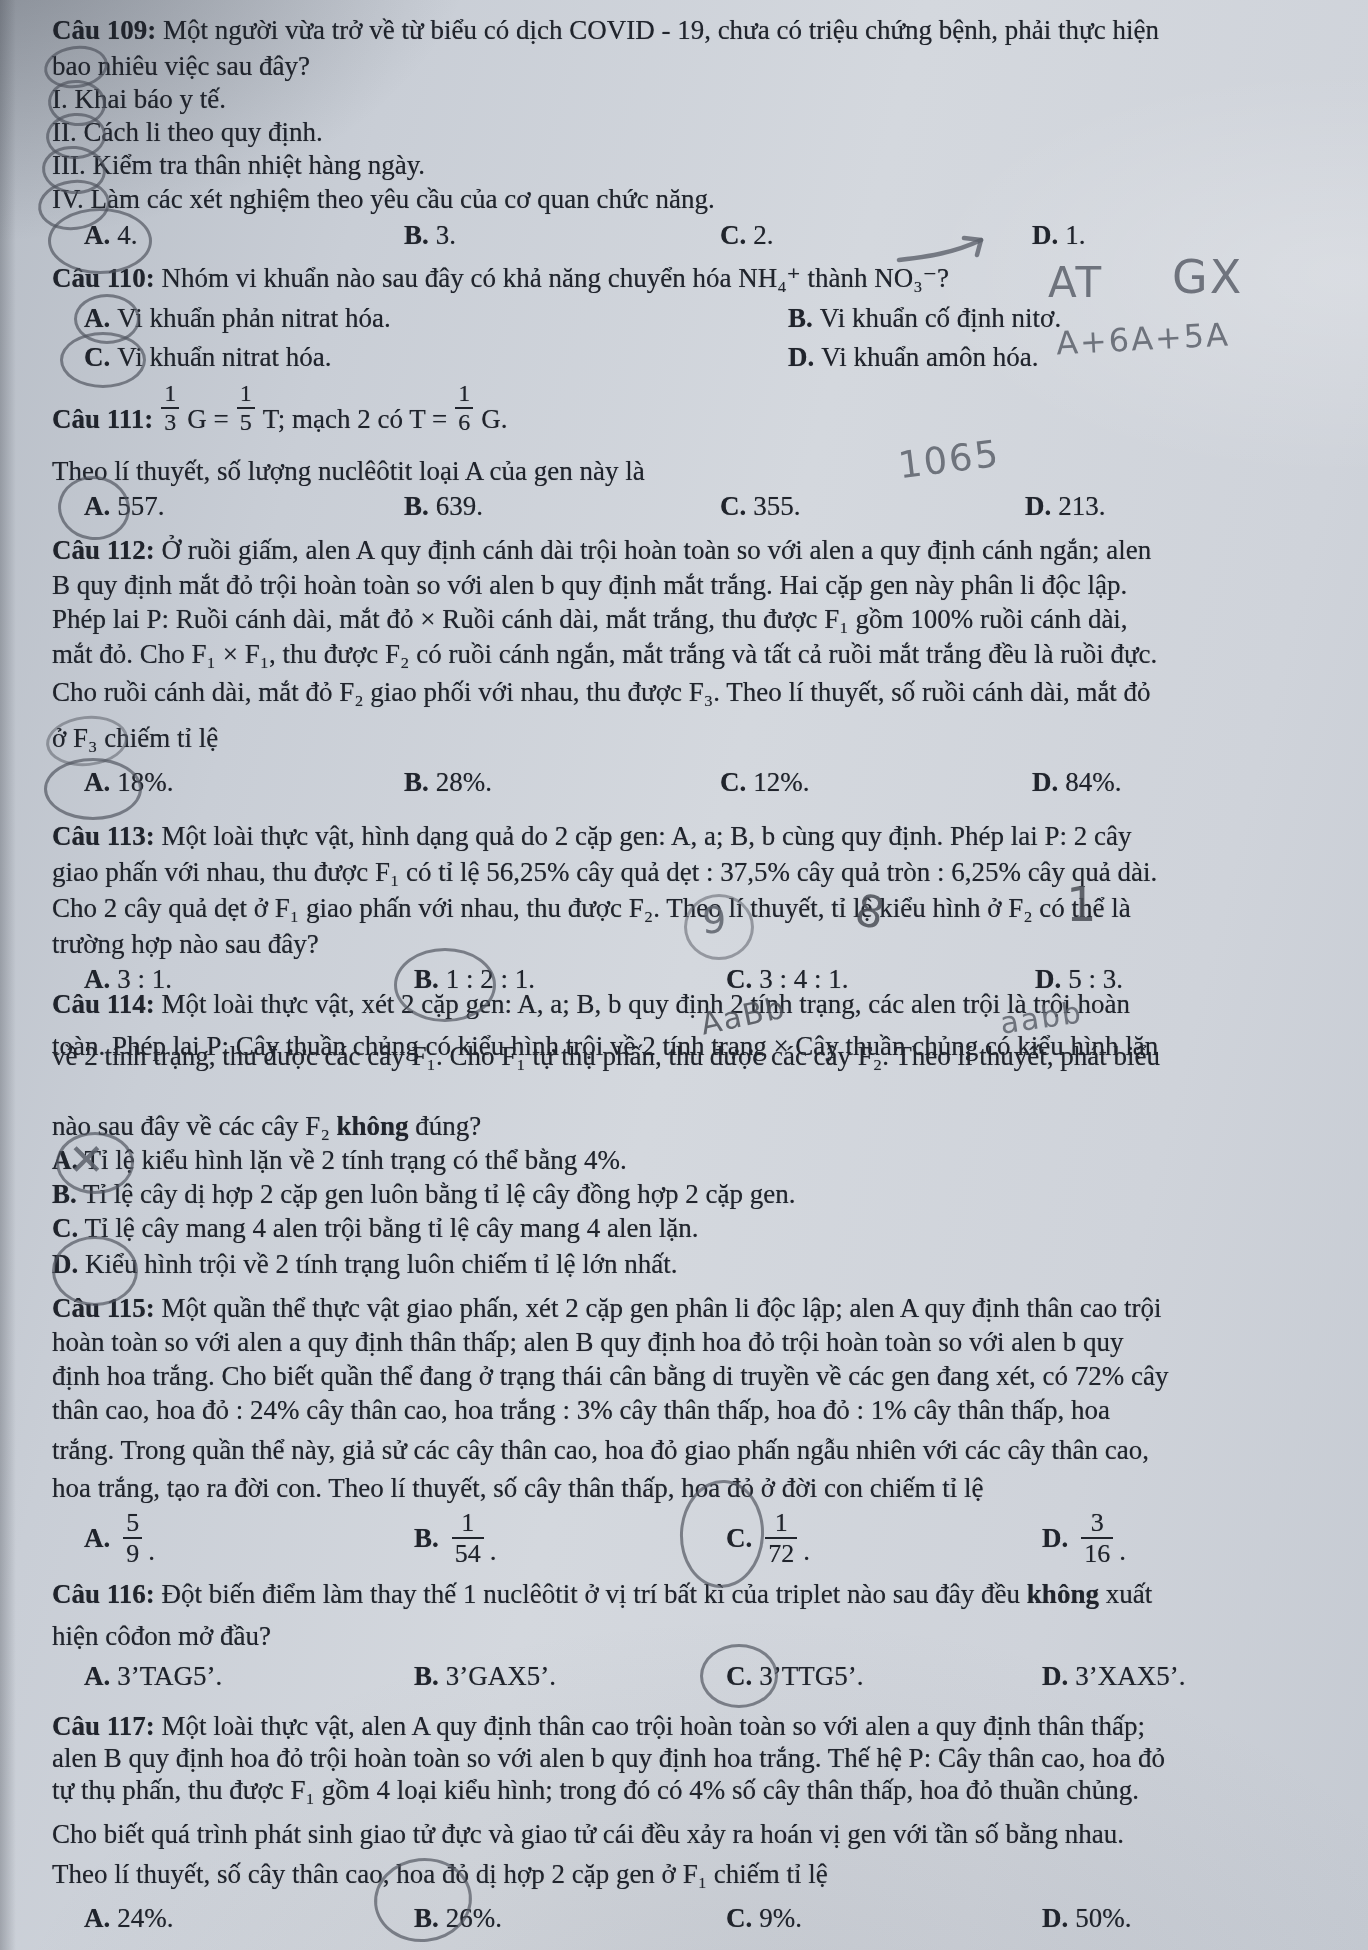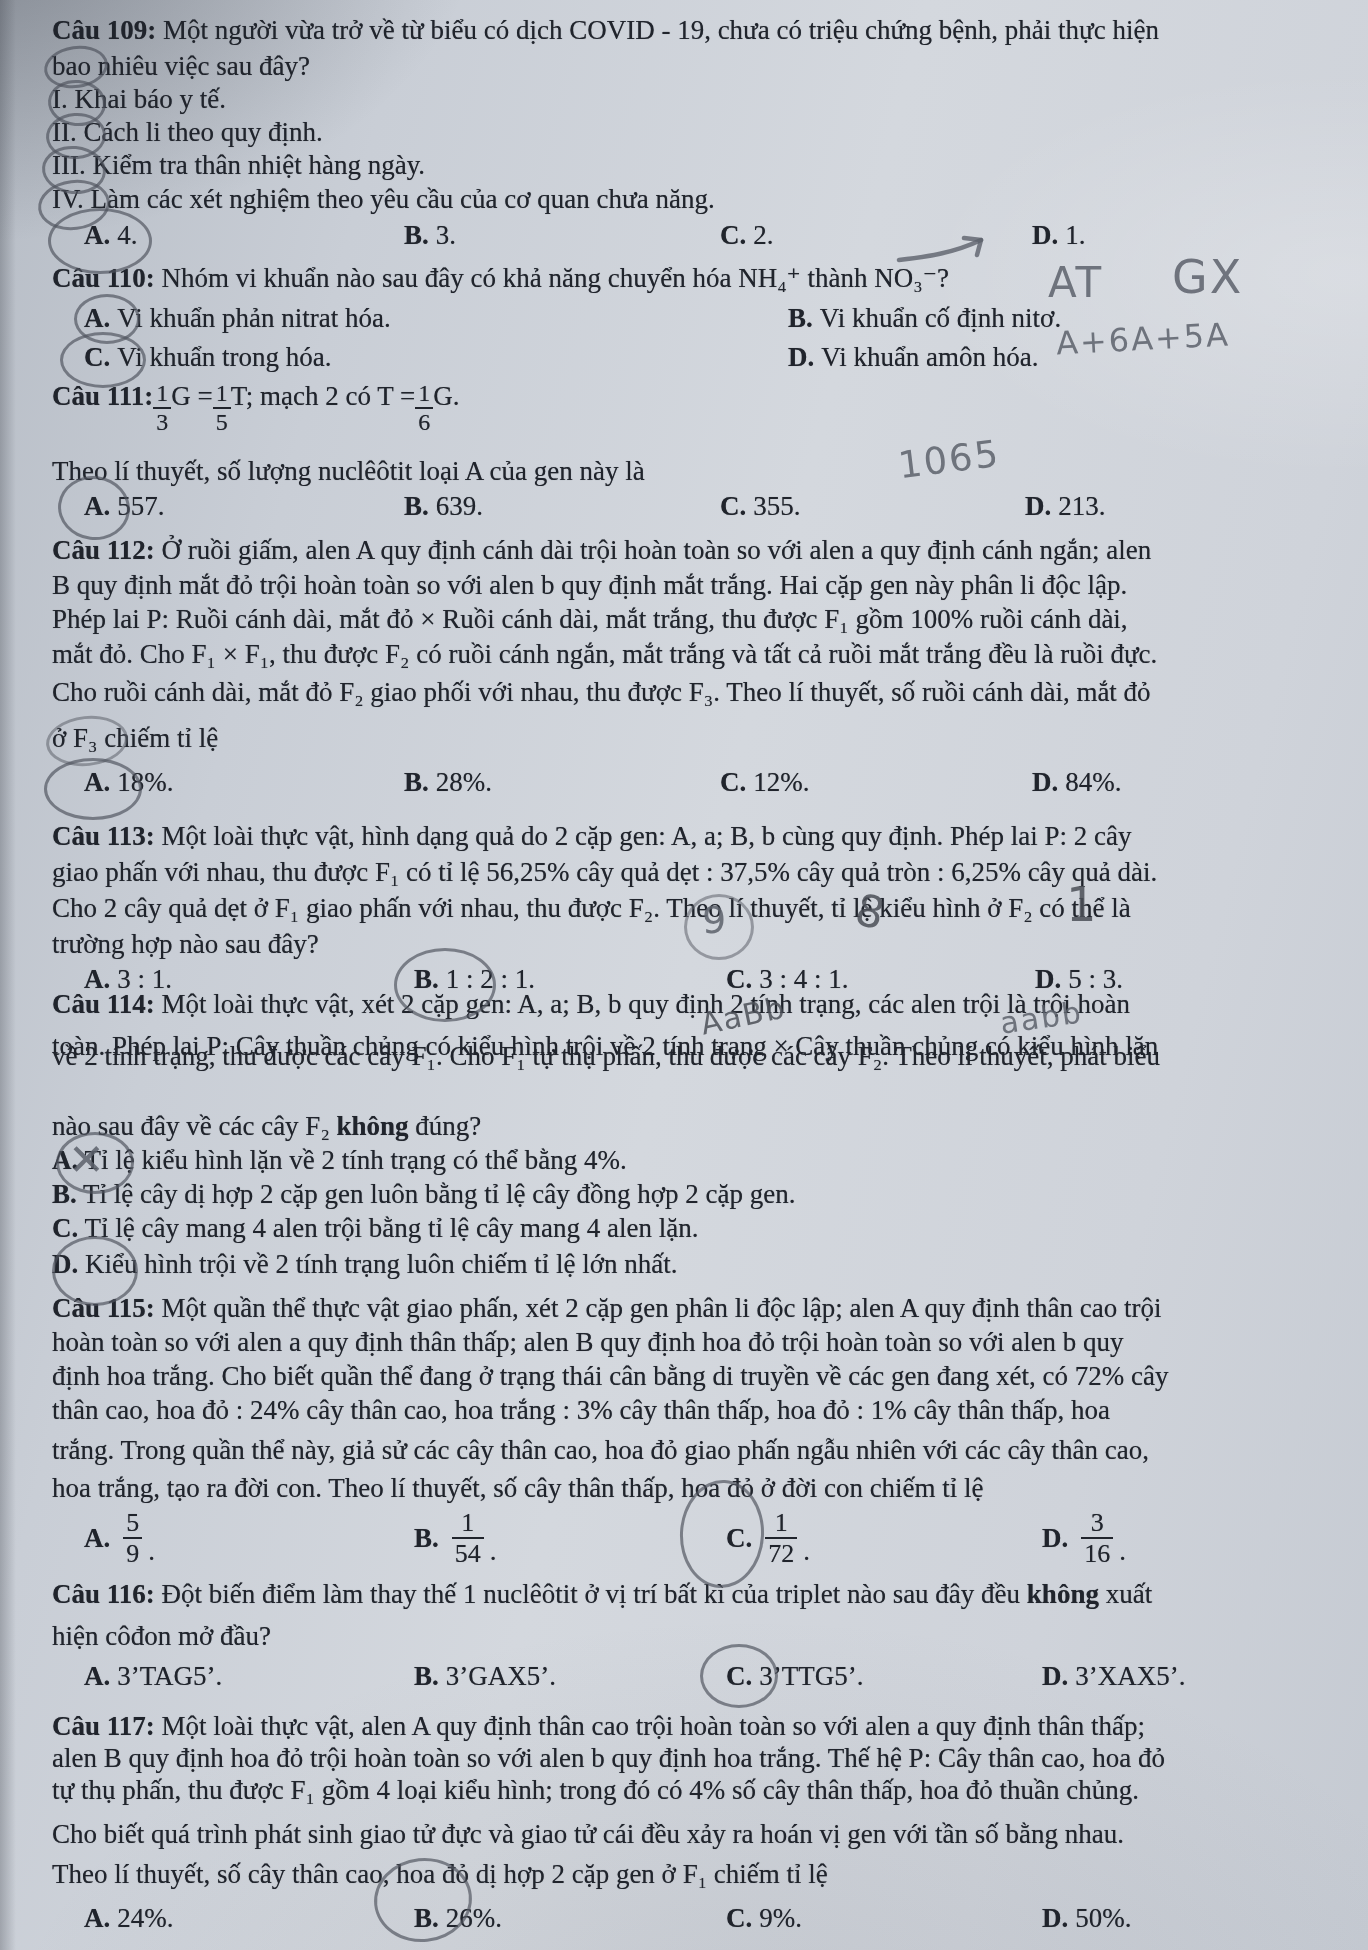--- a/index.html
+++ b/index.html
@@ -14,21 +14,21 @@
       linear-gradient(90deg, rgba(58,62,70,.30) 0px, rgba(58,62,70,0) 16px),
       linear-gradient(104deg,#b7bdc6 0%,#c9ced6 22%,#d4d8de 50%,#cfd3da 78%,#c5cad2 100%);
   }
   .ln{position:absolute;left:52px;white-space:nowrap;line-height:33px;
       text-shadow:0 0 .7px rgba(32,36,44,.55)}
   .ln b{font-weight:bold}
   .row{position:absolute;left:0;top:0;width:1368px;height:34px}
   .opt{position:absolute;top:0;white-space:nowrap;line-height:33px;
        text-shadow:0 0 .7px rgba(32,36,44,.55)}
   .opt > b{margin-right:7px}
-  .flexln{display:flex;align-items:flex-start;gap:0}
+  .flexln{display:flex;align-items:flex-end;gap:8px}
   .fr{display:inline-flex;flex-direction:column;align-items:center;
       line-height:1.12;font-size:24px}
   .fr .den{border-top:2.2px solid #20242c;padding:0 3px}
   .fopt{display:flex;align-items:center;gap:6px}
   .fopt .fr{font-size:26px}
   .fopt .suf{align-self:flex-end}
   
   .hw{position:absolute;font-family:"DejaVu Sans",sans-serif;color:#5d626c;
       opacity:.85;letter-spacing:2px;white-space:nowrap}
   .pc{position:absolute;border:3px solid rgba(95,99,108,.55);border-radius:50%}
@@ -36,35 +36,35 @@
   .hwsvg{position:absolute}
 </style>
 </head>
 <body>
 
 <div class="ln" style="top:14px"><b>Câu 109:</b><span> Một người vừa trở về từ biểu có dịch COVID - 19, chưa có triệu chứng bệnh, phải thực hiện</span></div>
 <div class="ln" style="top:50px">bao nhiêu việc sau đây?</div>
 <div class="ln" style="top:83px">I. Khai báo y tế.</div>
 <div class="ln" style="top:116px">II. Cách li theo quy định.</div>
 <div class="ln" style="top:149px">III. Kiểm tra thân nhiệt hàng ngày.</div>
-<div class="ln" style="top:183px">IV. Làm các xét nghiệm theo yêu cầu của cơ quan chưa năng.</div>
+<div class="ln" style="top:183px">IV. Làm các xét nghiệm theo yêu cầu của cơ quan chức năng.</div>
 <div class="row" style="top:219px">
   <span class="opt" style="left:84px"><b>A.</b><span>4.</span></span>
   <span class="opt" style="left:404px"><b>B.</b><span>3.</span></span>
   <span class="opt" style="left:720px"><b>C.</b><span>2.</span></span>
   <span class="opt" style="left:1032px"><b>D.</b><span>1.</span></span>
 </div>
 
 <div class="ln" style="top:262px"><b>Câu 110:</b><span> Nhóm vi khuẩn nào sau đây có khả năng chuyển hóa NH₄⁺ thành NO₃⁻?</span></div>
 <div class="row" style="top:302px">
   <span class="opt" style="left:84px"><b>A.</b><span>Vi khuẩn phản nitrat hóa.</span></span>
   <span class="opt" style="left:788px"><b>B.</b><span>Vi khuẩn cố định nitơ.</span></span>
 </div>
 <div class="row" style="top:341px">
-  <span class="opt" style="left:84px"><b>C.</b><span>Vi khuẩn trong hóa.</span></span>
+  <span class="opt" style="left:84px"><b>C.</b><span>Vi khuẩn nitrat hóa.</span></span>
   <span class="opt" style="left:788px"><b>D.</b><span>Vi khuẩn amôn hóa.</span></span>
 </div>
 
 <div class="ln flexln" style="top:380px">
   <b>Câu 111:</b>
     <span class="fr">
       <span>1</span>
       <span class="den">3</span>
     </span>
     <span>G =</span>

